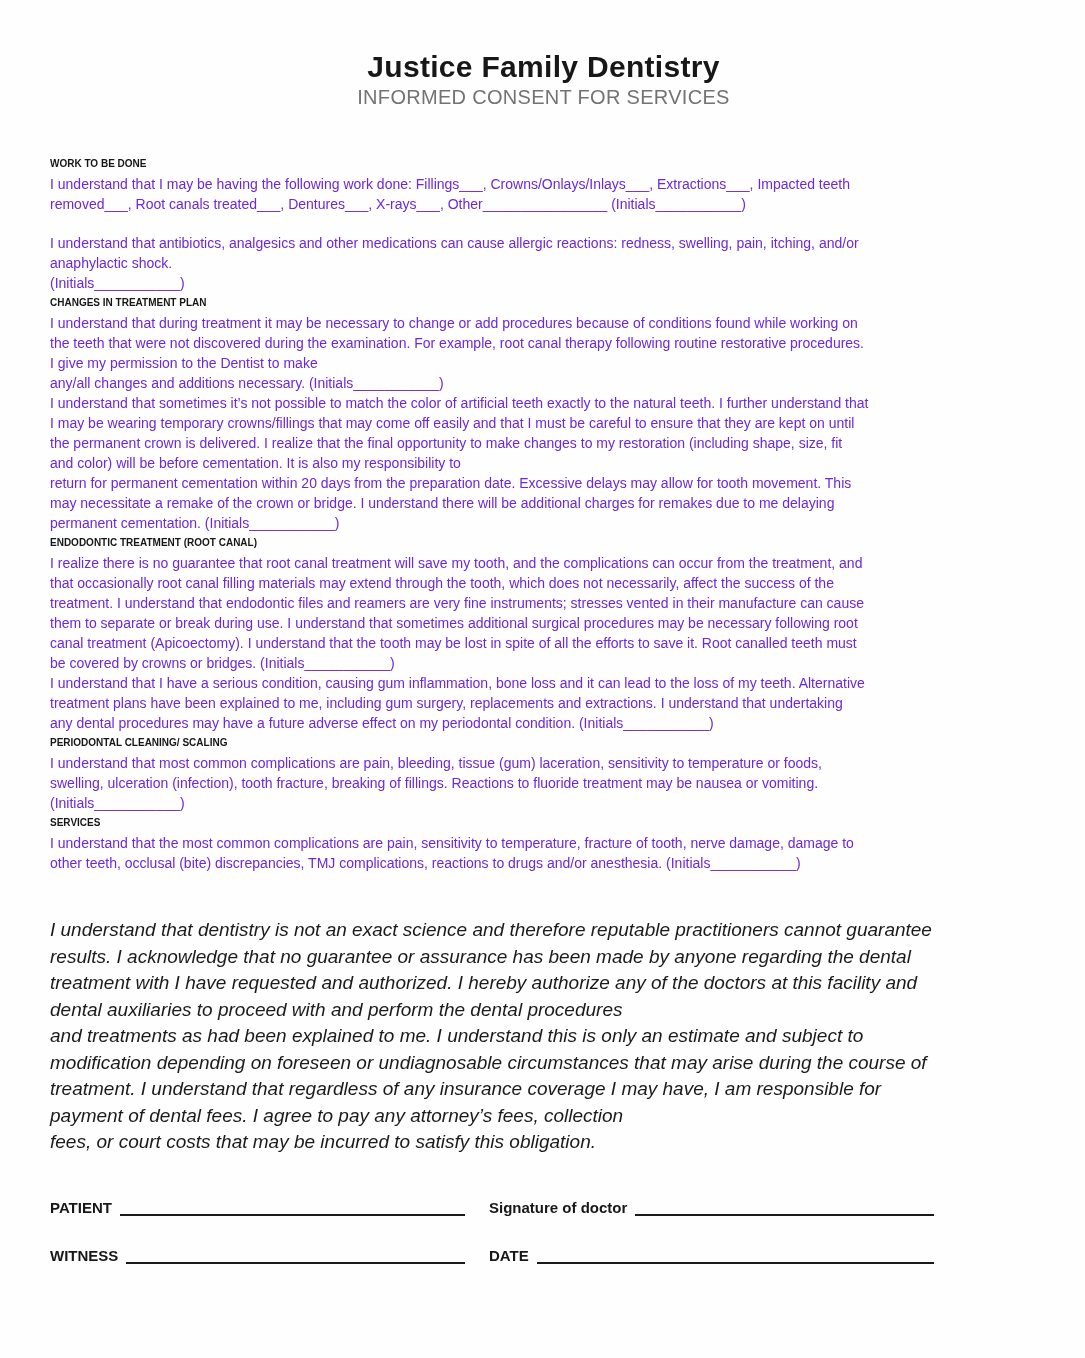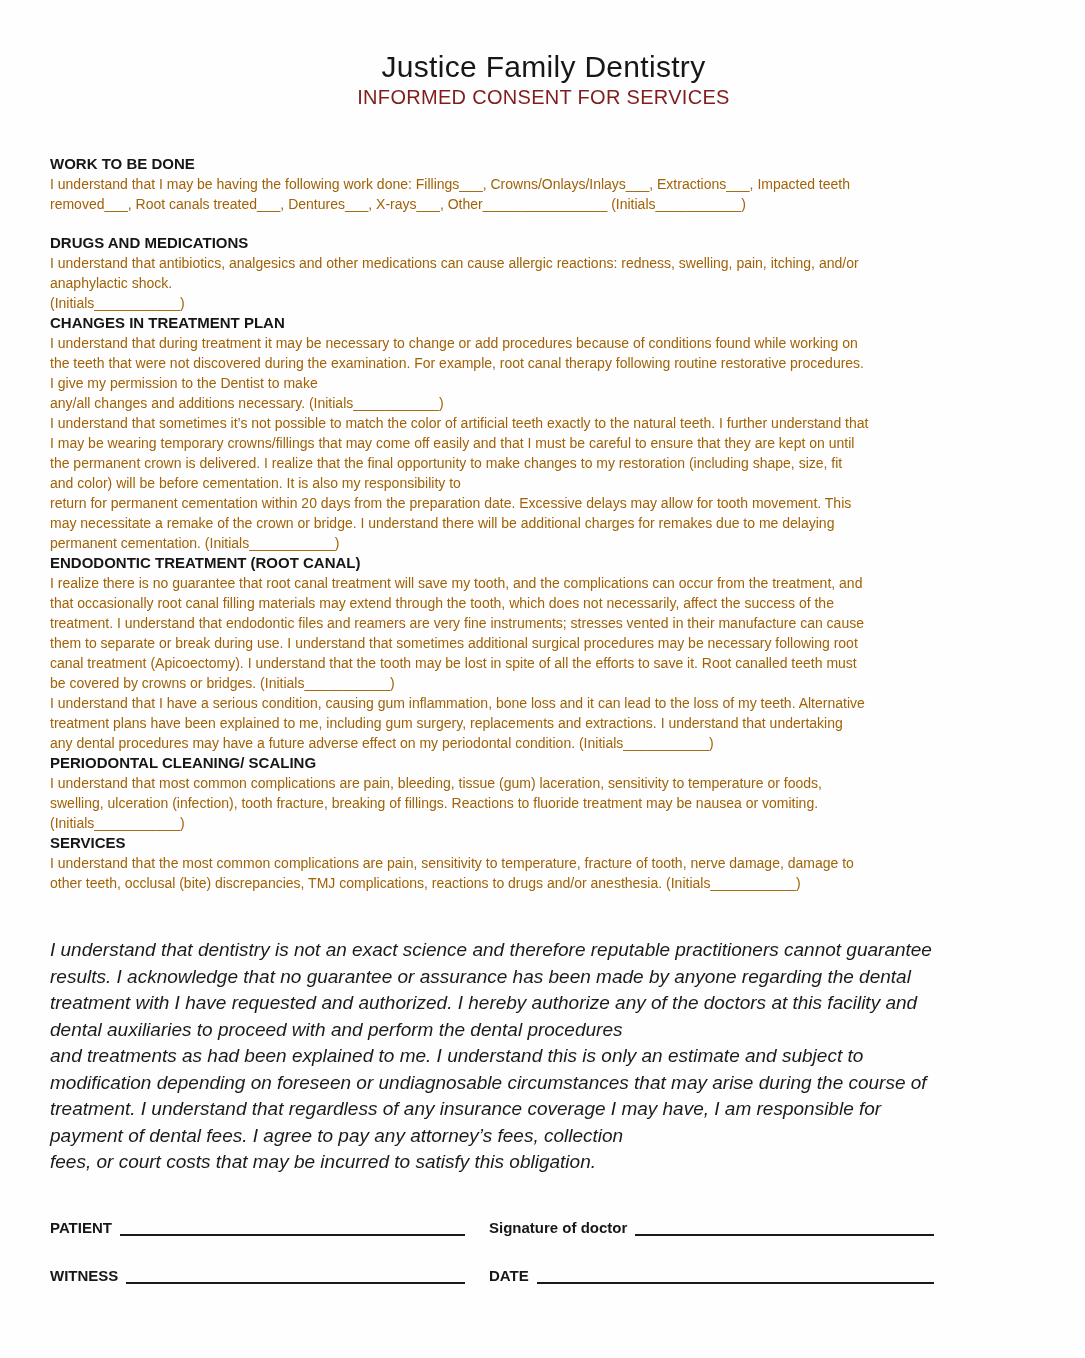--- a/index.html
+++ b/index.html
@@ -20,48 +20,48 @@
     height: 1358px;
     padding: 50px 48px 20px 50px;
     background: #fefefe;
   }
   .doc-header {
     text-align: center;
     margin-bottom: 44px;
   }
   .doc-title {
     font-size: 30px;
-    font-weight: normal;
+    font-weight: bold;
     letter-spacing: 0.3px;
     line-height: 34px;
     margin: 0;
     color: #171717;
   }
   .doc-subtitle {
     font-size: 20px;
     font-weight: normal;
     letter-spacing: 0.3px;
     line-height: 26px;
-    color: #7f1d1d;
+    color: #737373;
   }
   .sec { margin: 0; }
   .sec-gap { margin-bottom: 19px; }
   .sec-heading {
-    font-size: 15px;
+    font-size: 10px;
     font-weight: bold;
     line-height: 20px;
     margin: 0;
     color: #161616;
   }
   .sec-body {
     font-size: 14px;
     line-height: 20px;
     margin: 0;
     white-space: pre-wrap;
-    color: #a16207;
+    color: #6d28d9;
   }
   .ack {
     font-size: 19px;
     font-style: italic;
     line-height: 26.5px;
     margin: 44px 0 0 0;
     white-space: pre-wrap;
     color: #1b1b1b;
   }
   .sig-grid {
@@ -100,21 +100,20 @@
     <div class="doc-subtitle">INFORMED CONSENT FOR SERVICES</div>
   </header>
 
   <section class="sec sec-gap">
     <h2 class="sec-heading">WORK TO BE DONE</h2>
     <p class="sec-body">I understand that I may be having the following work done: Fillings___, Crowns/Onlays/Inlays___, Extractions___, Impacted teeth
 removed___, Root canals treated___, Dentures___, X-rays___, Other________________ (Initials___________)</p>
   </section>
 
   <section class="sec">
-    <h2 class="sec-heading">DRUGS AND MEDICATIONS</h2>
     <p class="sec-body">I understand that antibiotics, analgesics and other medications can cause allergic reactions: redness, swelling, pain, itching, and/or
 anaphylactic shock.
 (Initials___________)</p>
   </section>
 
   <section class="sec">
     <h2 class="sec-heading">CHANGES IN TREATMENT PLAN</h2>
     <p class="sec-body">I understand that during treatment it may be necessary to change or add procedures because of conditions found while working on
 the teeth that were not discovered during the examination. For example, root canal therapy following routine restorative procedures.
 I give my permission to the Dentist to make

